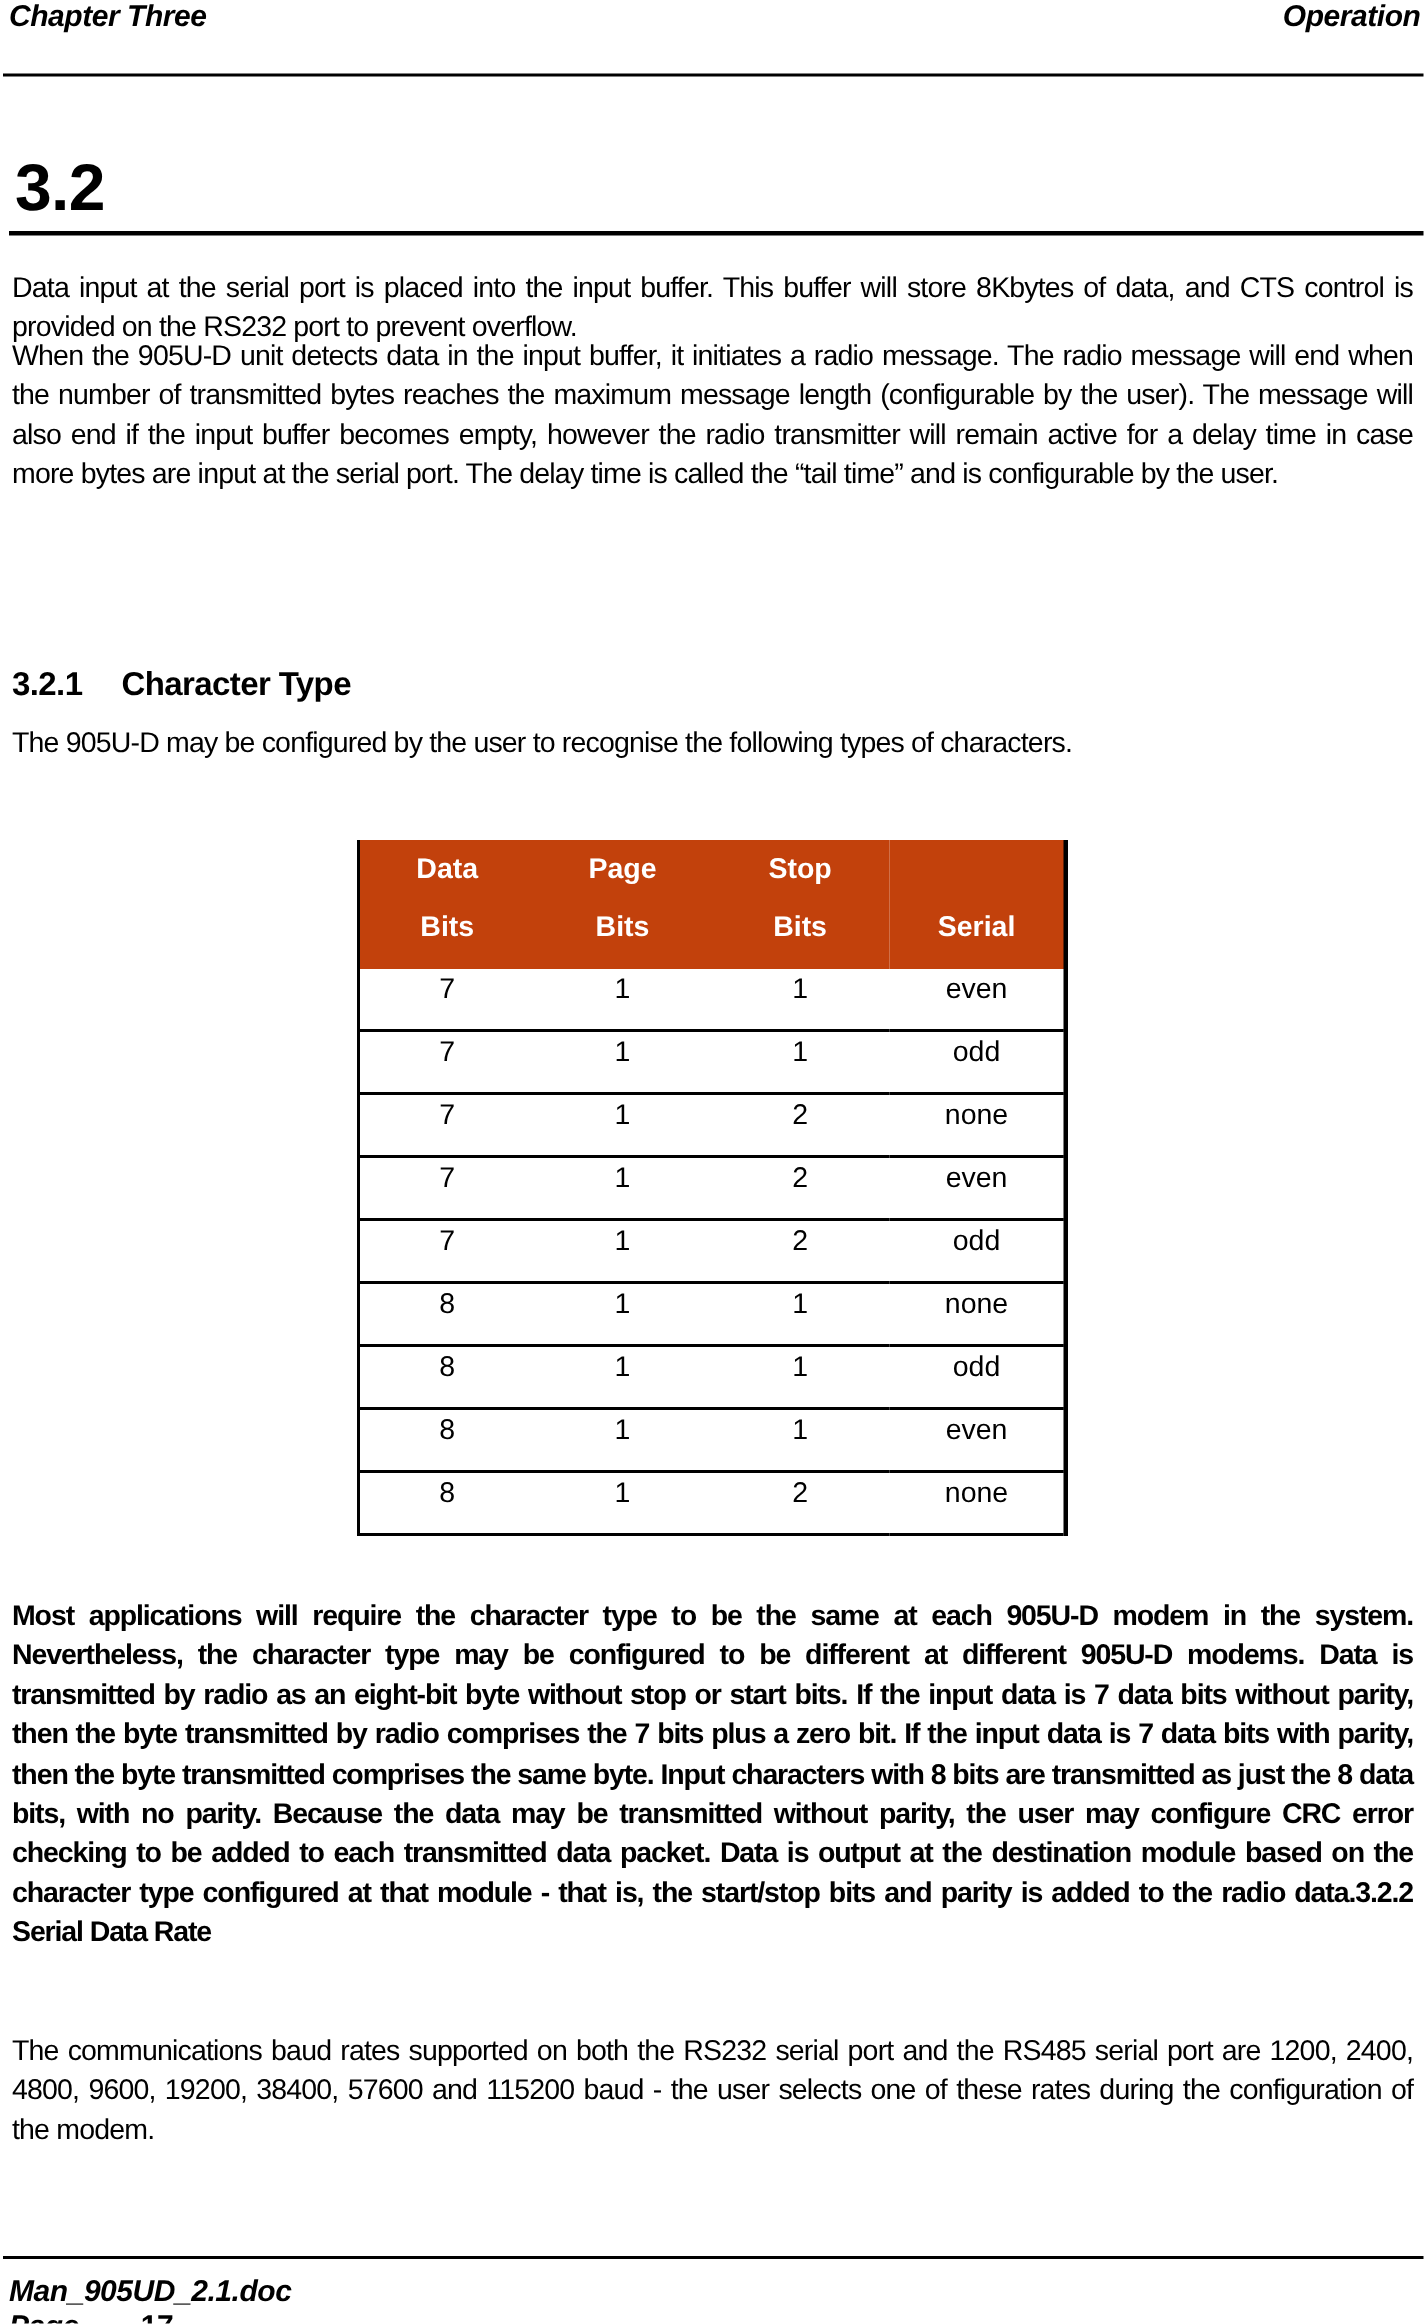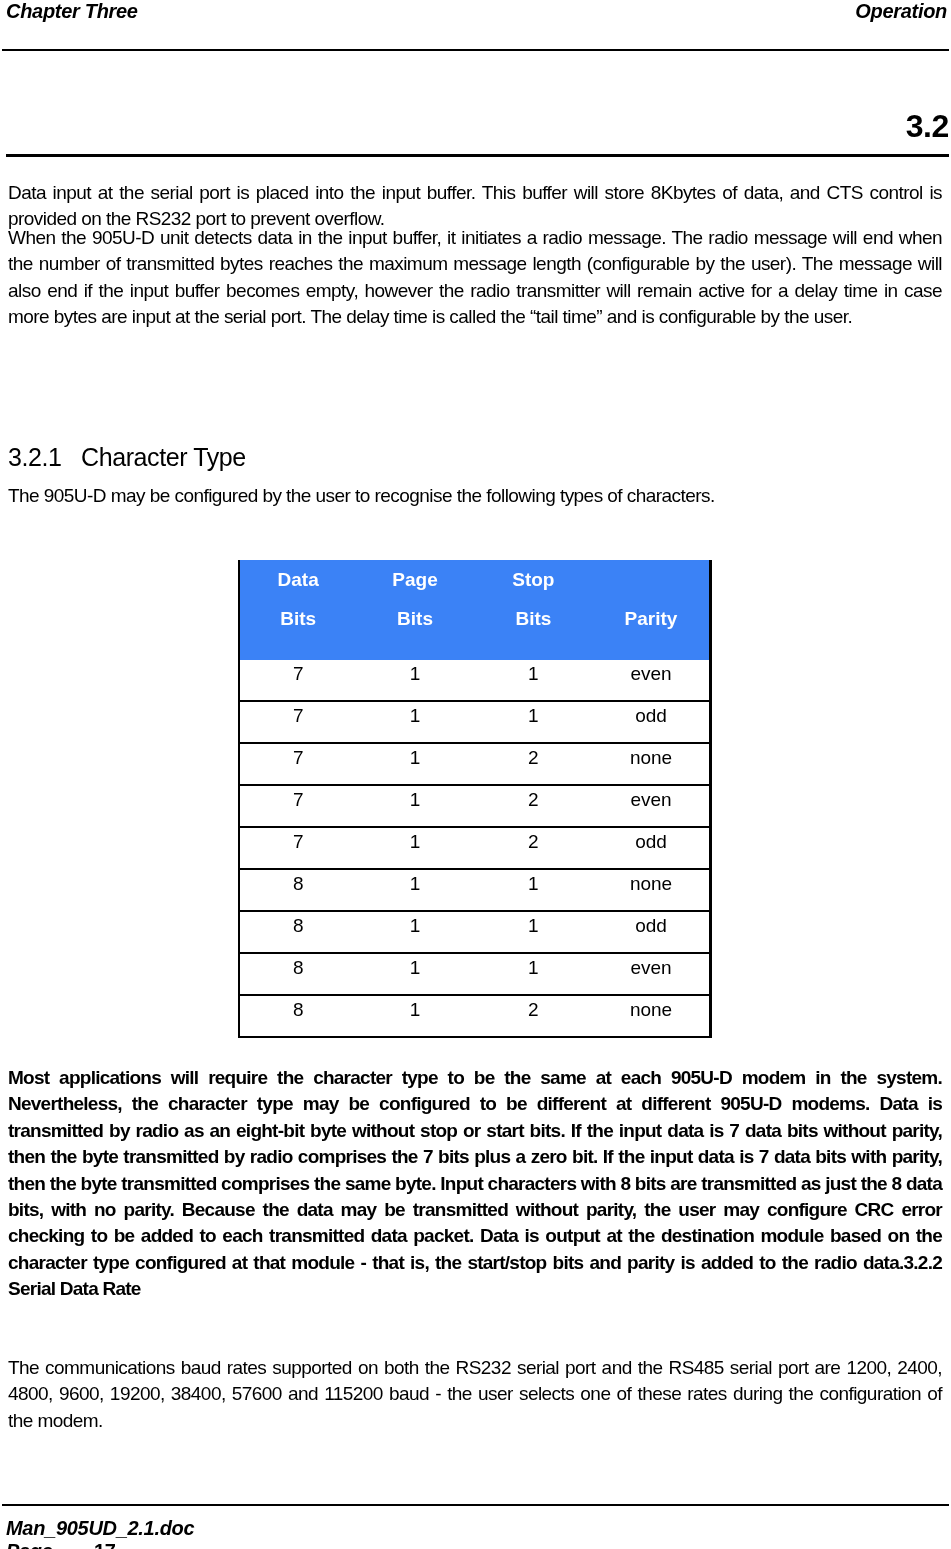--- a/index.html
+++ b/index.html
@@ -11,43 +11,43 @@
     .running-head {
       top: 0; left: 6px; right: 4px; height: 24px;
       font-size: 20px; font-weight: bold; font-style: italic;
       display: flex; justify-content: space-between; line-height: 22px;
       letter-spacing: -0.3px;
       gap: 16px;
     }
     .rule-top { top: 49px; left: 2px; width: 947px; height: 2px; background: #000; }
     .section-head {
       top: 102px; left: 10px; right: 2px; height: 48px;
-      display: flex; justify-content: flex-end; align-items: center;
-      font-size: 32px; font-weight: bold; letter-spacing: -0.4px;
+      display: flex; justify-content: space-between; align-items: center;
+      font-size: 44px; font-weight: bold; letter-spacing: -0.4px;
     }
     .rule-section { top: 154px; left: 6px; width: 943px; height: 3px; background: #000; }
     .para {
       left: 8px; width: 934px; font-size: 19px; line-height: 26.4px;
       text-align: justify; letter-spacing: -0.55px; margin: 0;
     }
     .para.bold { font-weight: bold; line-height: 26.4px; letter-spacing: -0.75px; }
     .subhead {
-      left: 8px; font-size: 25px; font-weight: normal; letter-spacing: -0.4px;
+      left: 8px; font-size: 22px; font-weight: bold; letter-spacing: -0.4px;
     }
     .subhead .num { display: inline-block; width: 73px; }
 
     .ctable {
       top: 560px; left: 238px; width: 474px;
       border-collapse: collapse; border-left: 2px solid #000; border-right: 3px solid #000;
       border-bottom: 2px solid #000;
       font-size: 19px;
     }
     .ctable th {
-      background: #3b82f6; color: #fff; font-weight: bold; text-align: center;
-      padding: 0; height: 100px; vertical-align: top; line-height: 39px;
+      background: #c2410c; color: #fff; font-weight: bold; text-align: center;
+      padding: 0; height: 86px; vertical-align: top; line-height: 39px;
       padding-top: 0px;
     }
     .ctable th span { display: block; }
     .ctable td {
       text-align: center; height: 39px; padding: 0 0 1px 0;
       border-bottom: 2px solid #000; vertical-align: top; line-height: 28px;
     }
     .ctable tr:last-child td { border-bottom: none; }
     .ctable col.c1 { width: 118px; }
     .ctable col.c2 { width: 118px; }
@@ -100,21 +100,21 @@
       <th>
           <span>Page</span>
           <span>Bits</span>
         </th>
       <th>
           <span>Stop</span>
           <span>Bits</span>
         </th>
       <th>
           <span style="height:39px"></span>
-          <span>Parity</span>
+          <span>Serial</span>
         </th>
     </tr>
   </thead>
   <tbody id="ctable-body">
       <tr>
         <td>7</td>
         <td>1</td>
         <td>1</td>
         <td>even</td>
       </tr>

